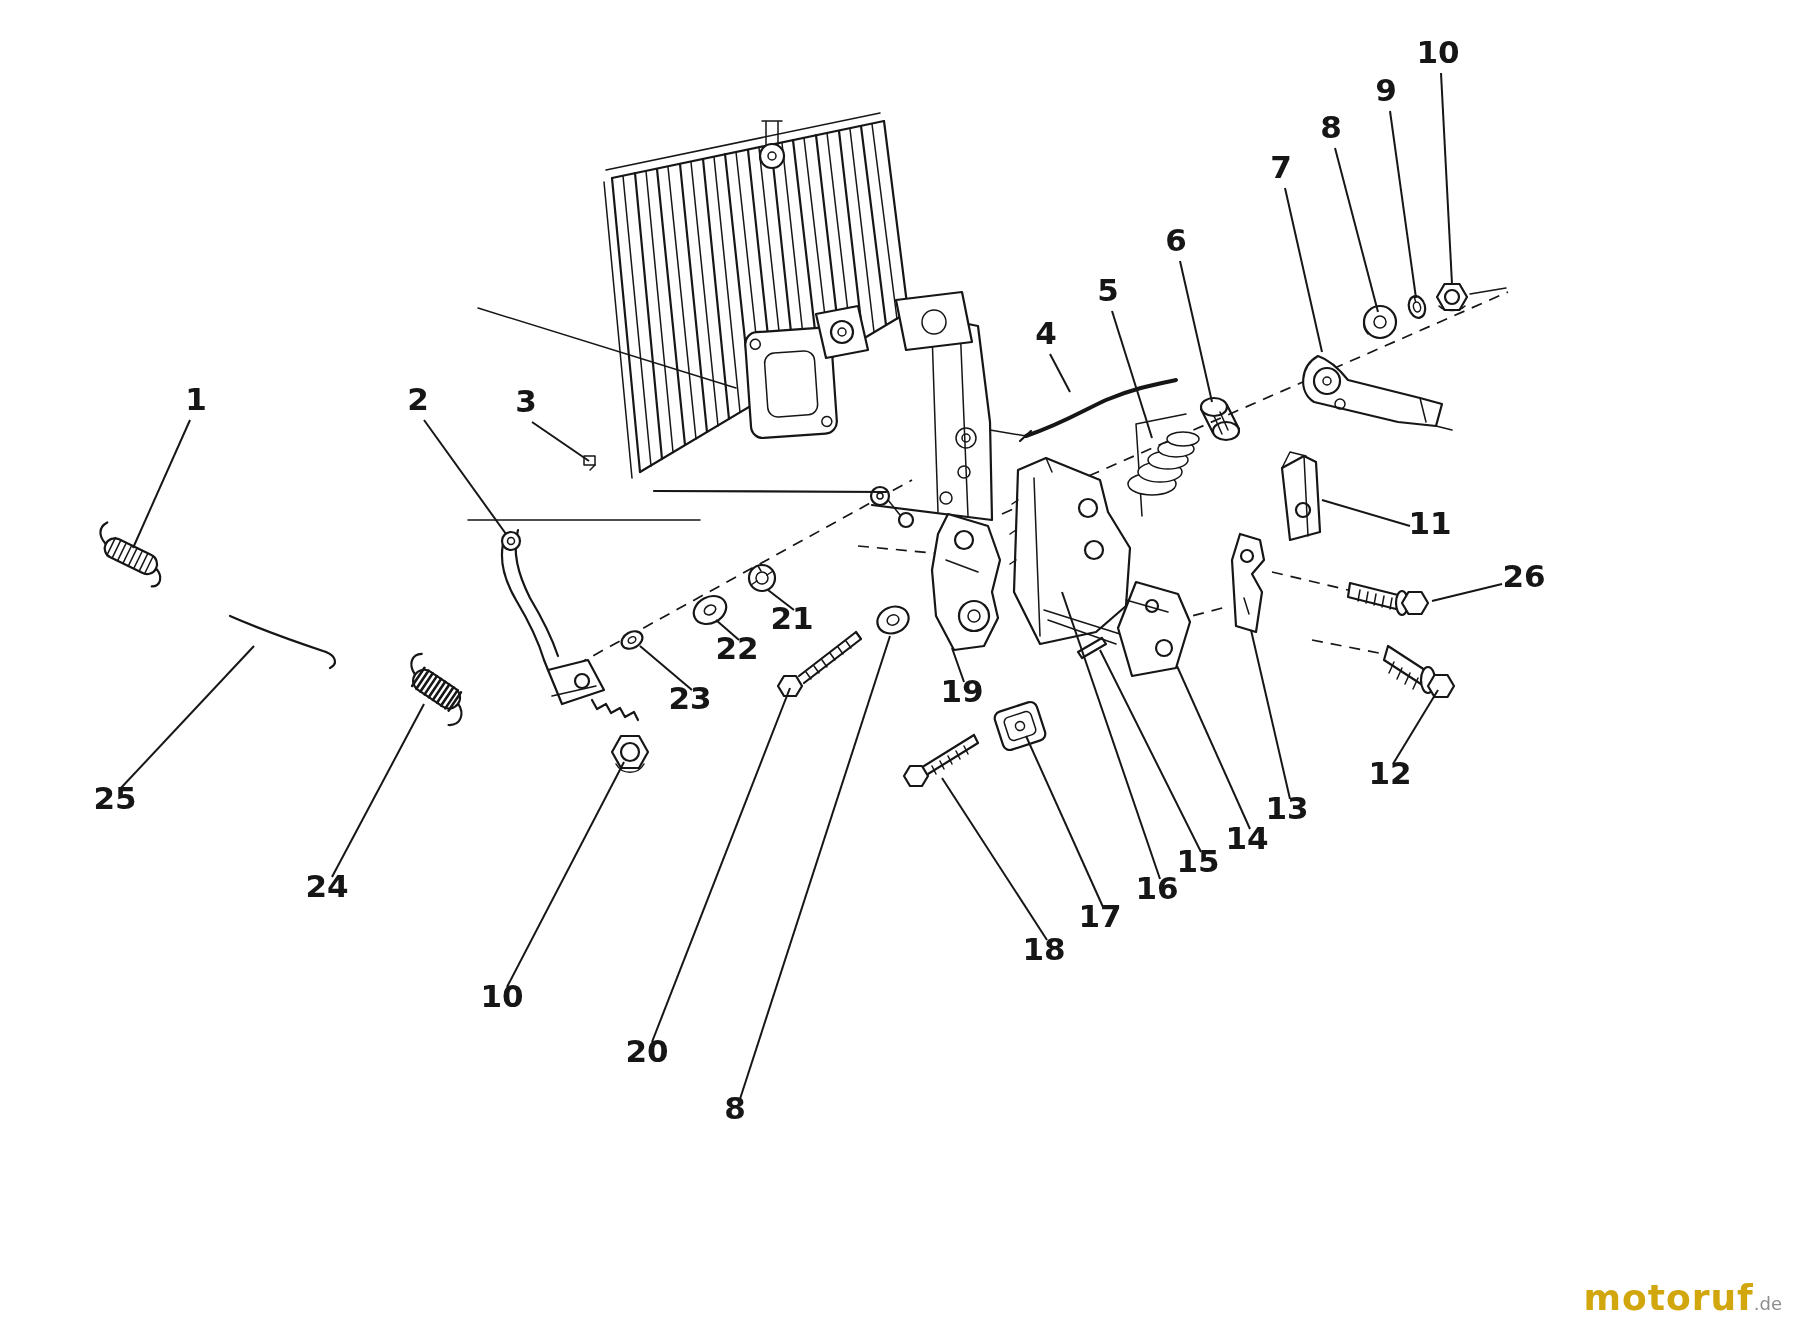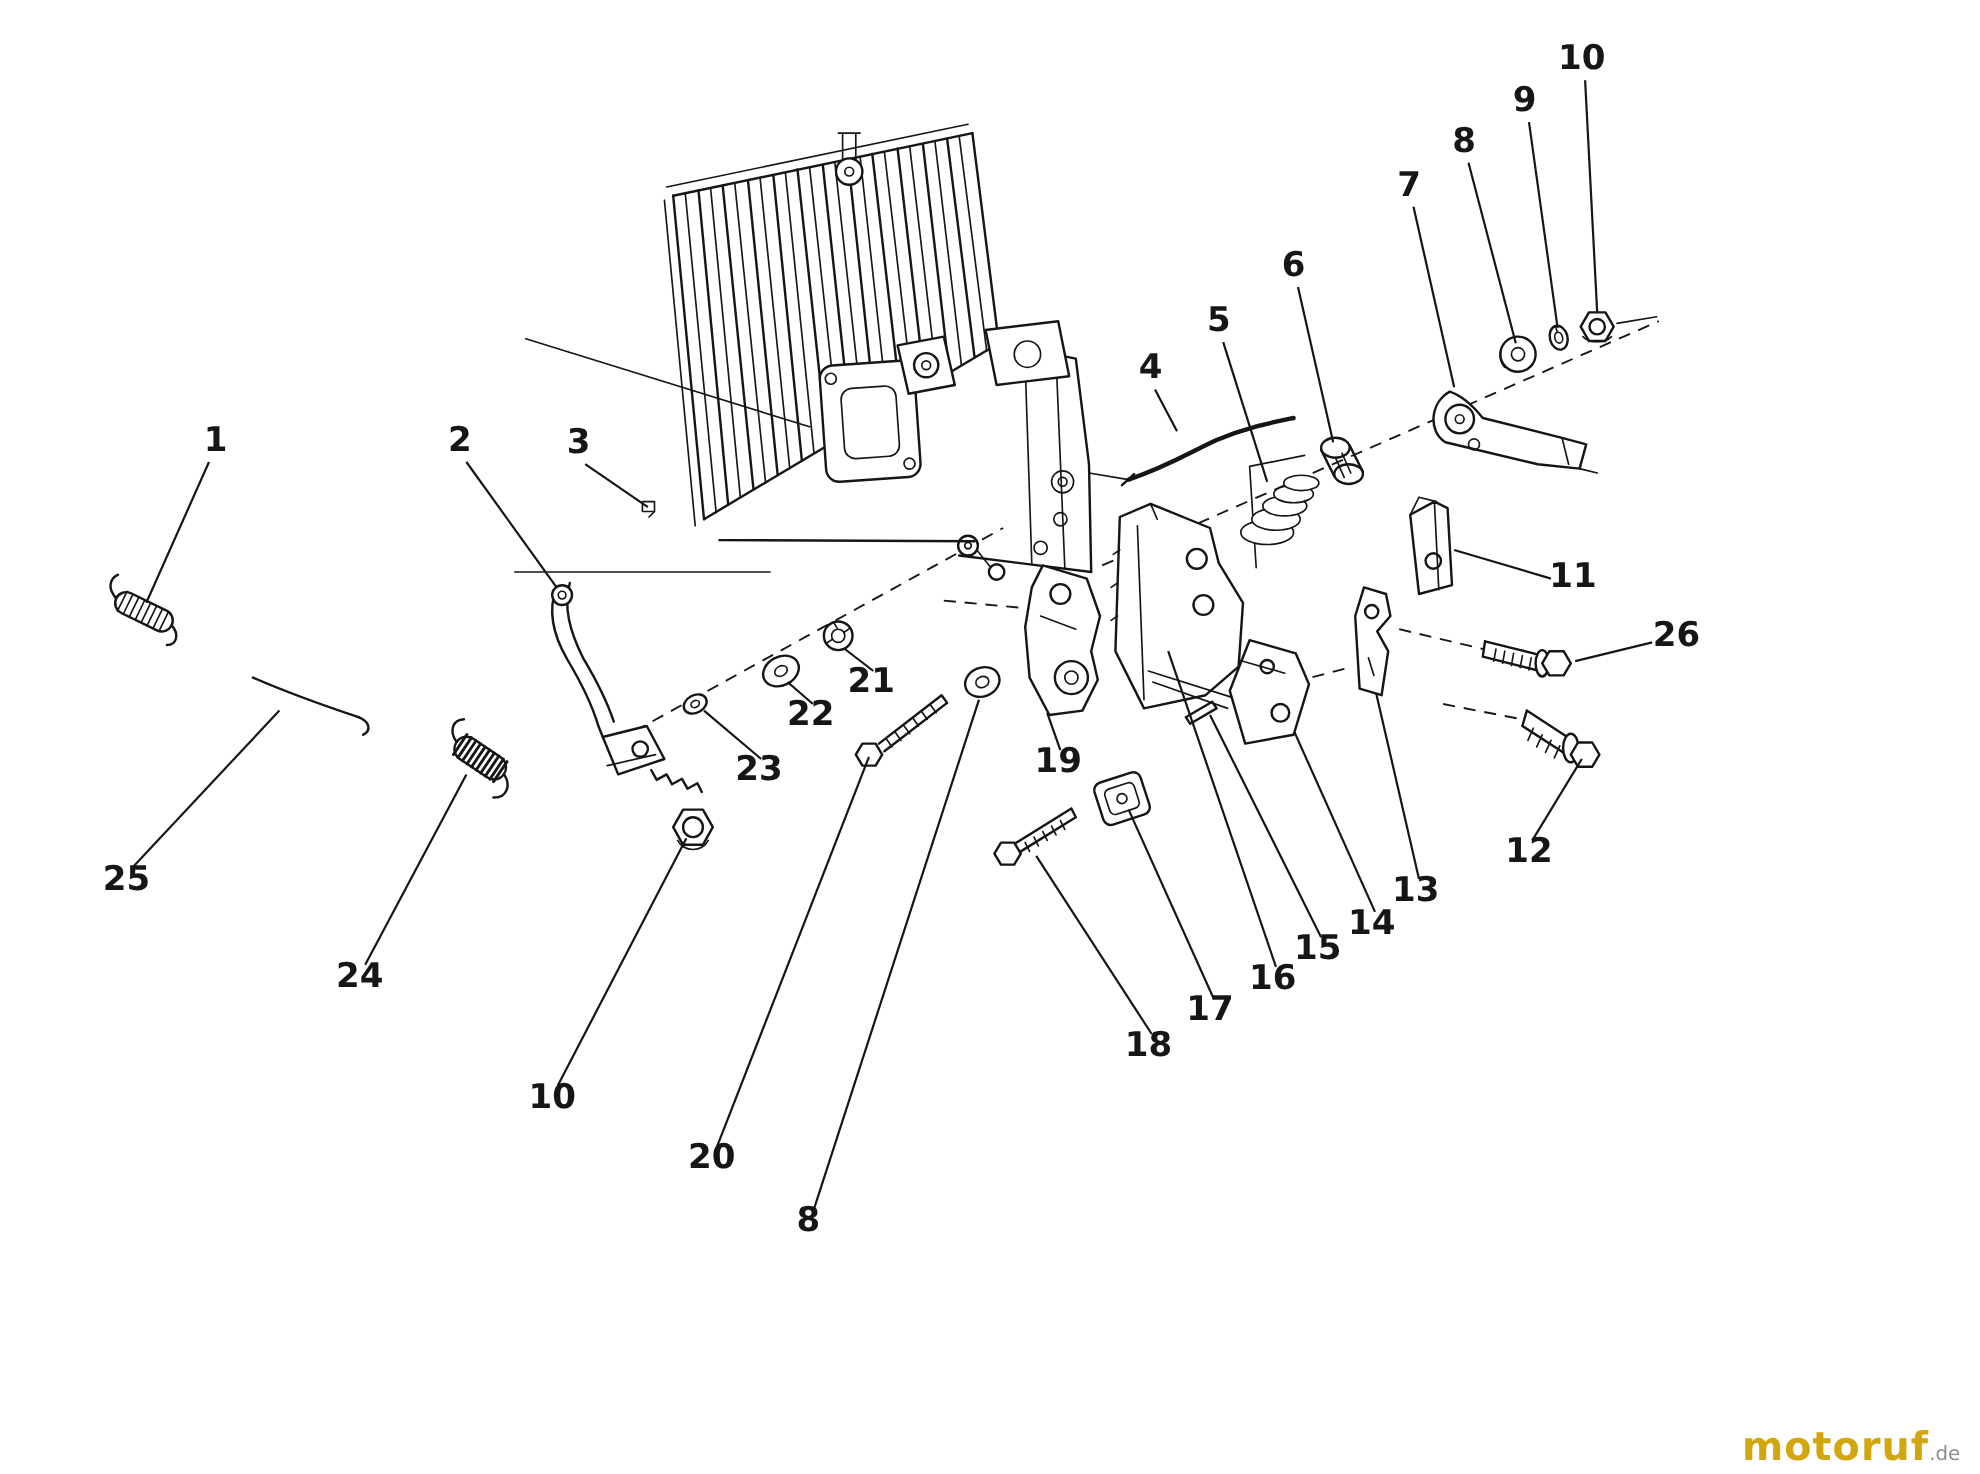--- a/index.html
+++ b/index.html
@@ -21,21 +21,21 @@
   .part-label {
     font-family: "DejaVu Sans", sans-serif;
     font-size: 31px;
     font-weight: 700;
     fill: var(--ink);
     text-anchor: middle;
   }
   .wm {
     position: absolute;
     right: 18px;
-    bottom: 6px;
+    bottom: 24px;
     line-height: 1;
     user-select: none;
     text-align: center;
   }
   .wm-brand { font-weight: 700; font-size: 36px; letter-spacing: 1px; }
   .wm-tld   { font-size: 18px; font-weight: 400; }
 </style>
 </head>
 <body>
 

